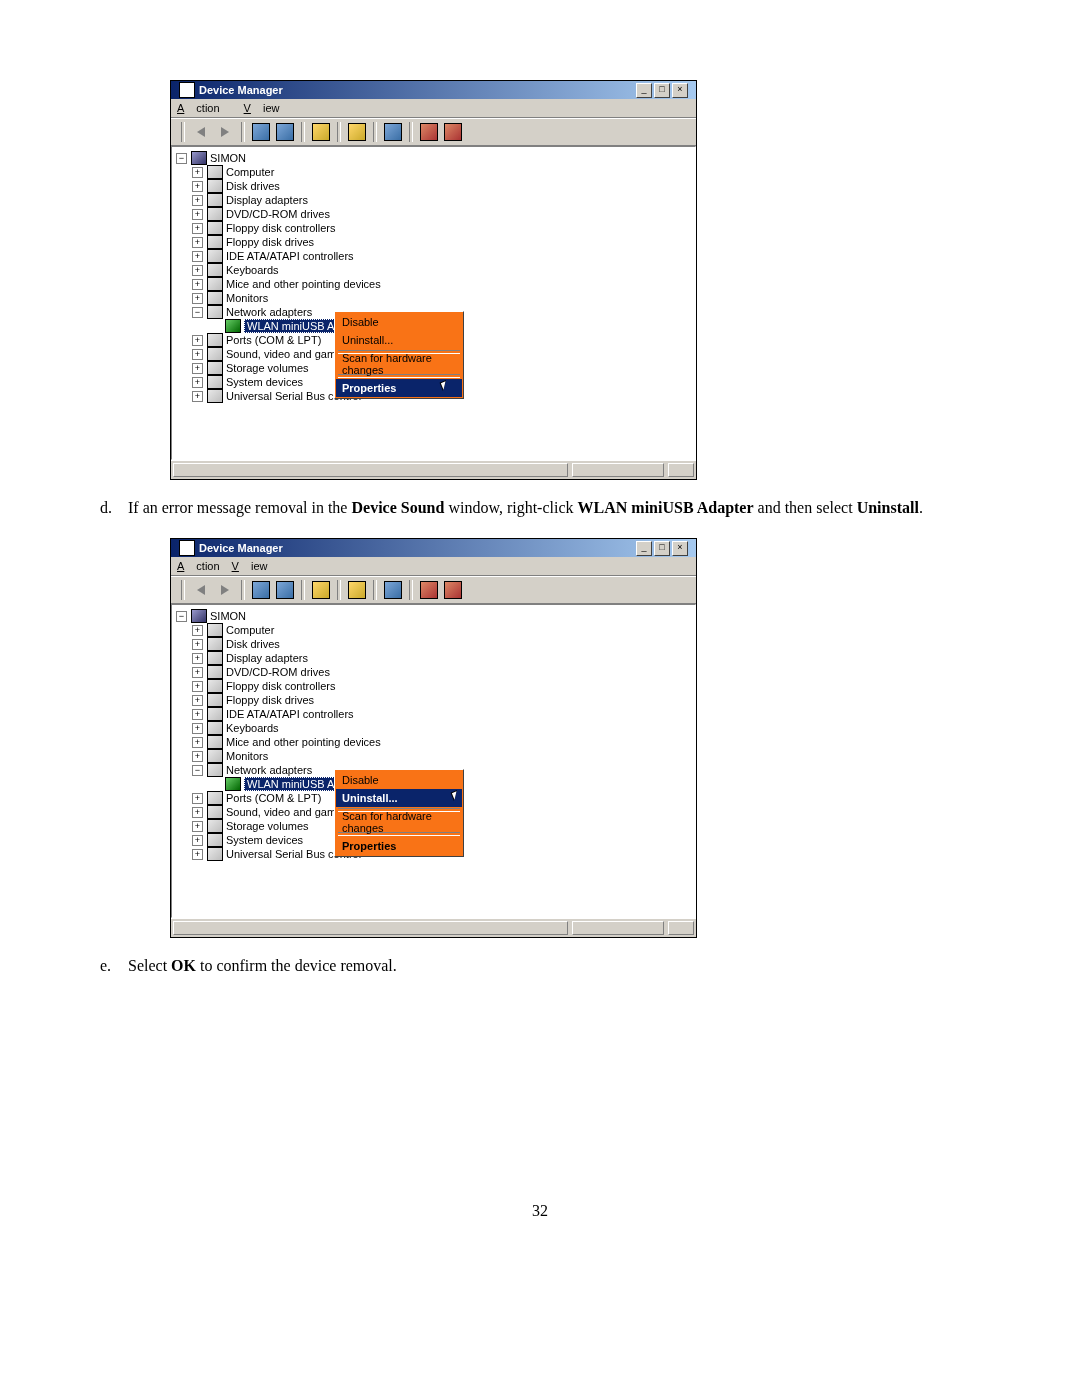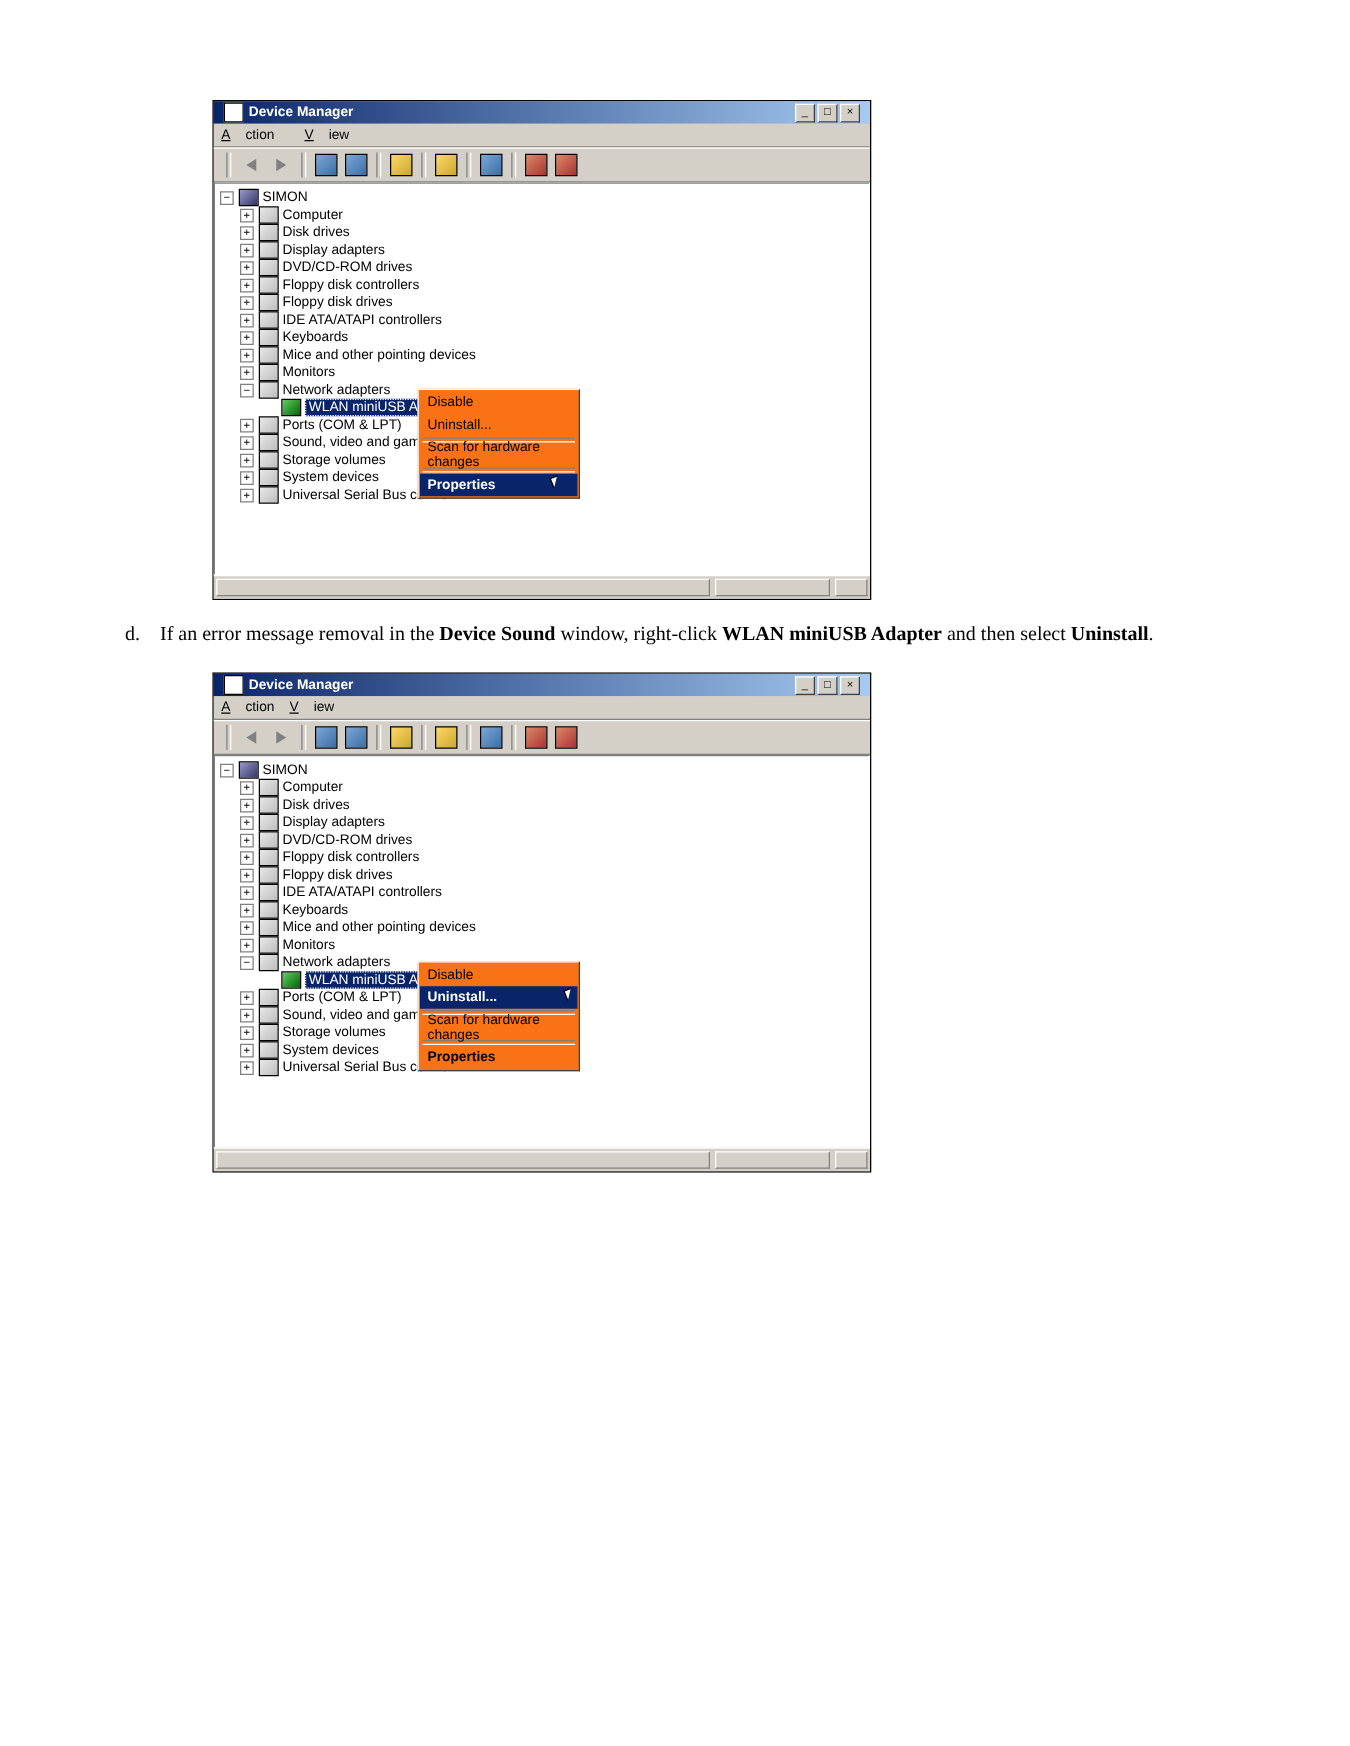--- a/index.html
+++ b/index.html
@@ -583,14 +583,19 @@
       </div>
 
       <div class="statusbar">
         <div class="status-pane"></div>
         <div class="status-pane"></div>
         <div class="status-pane"></div>
       </div>
     </div>
   </div>
 
-
+  <div class="instruction">
+    <span class="letter">e.</span>
+    <span>Select </span><b>OK</b><span> to confirm the device removal.</span>
+  </div>
+
+  <div class="page-number">32</div>
 </div>
 
 </body></html>

